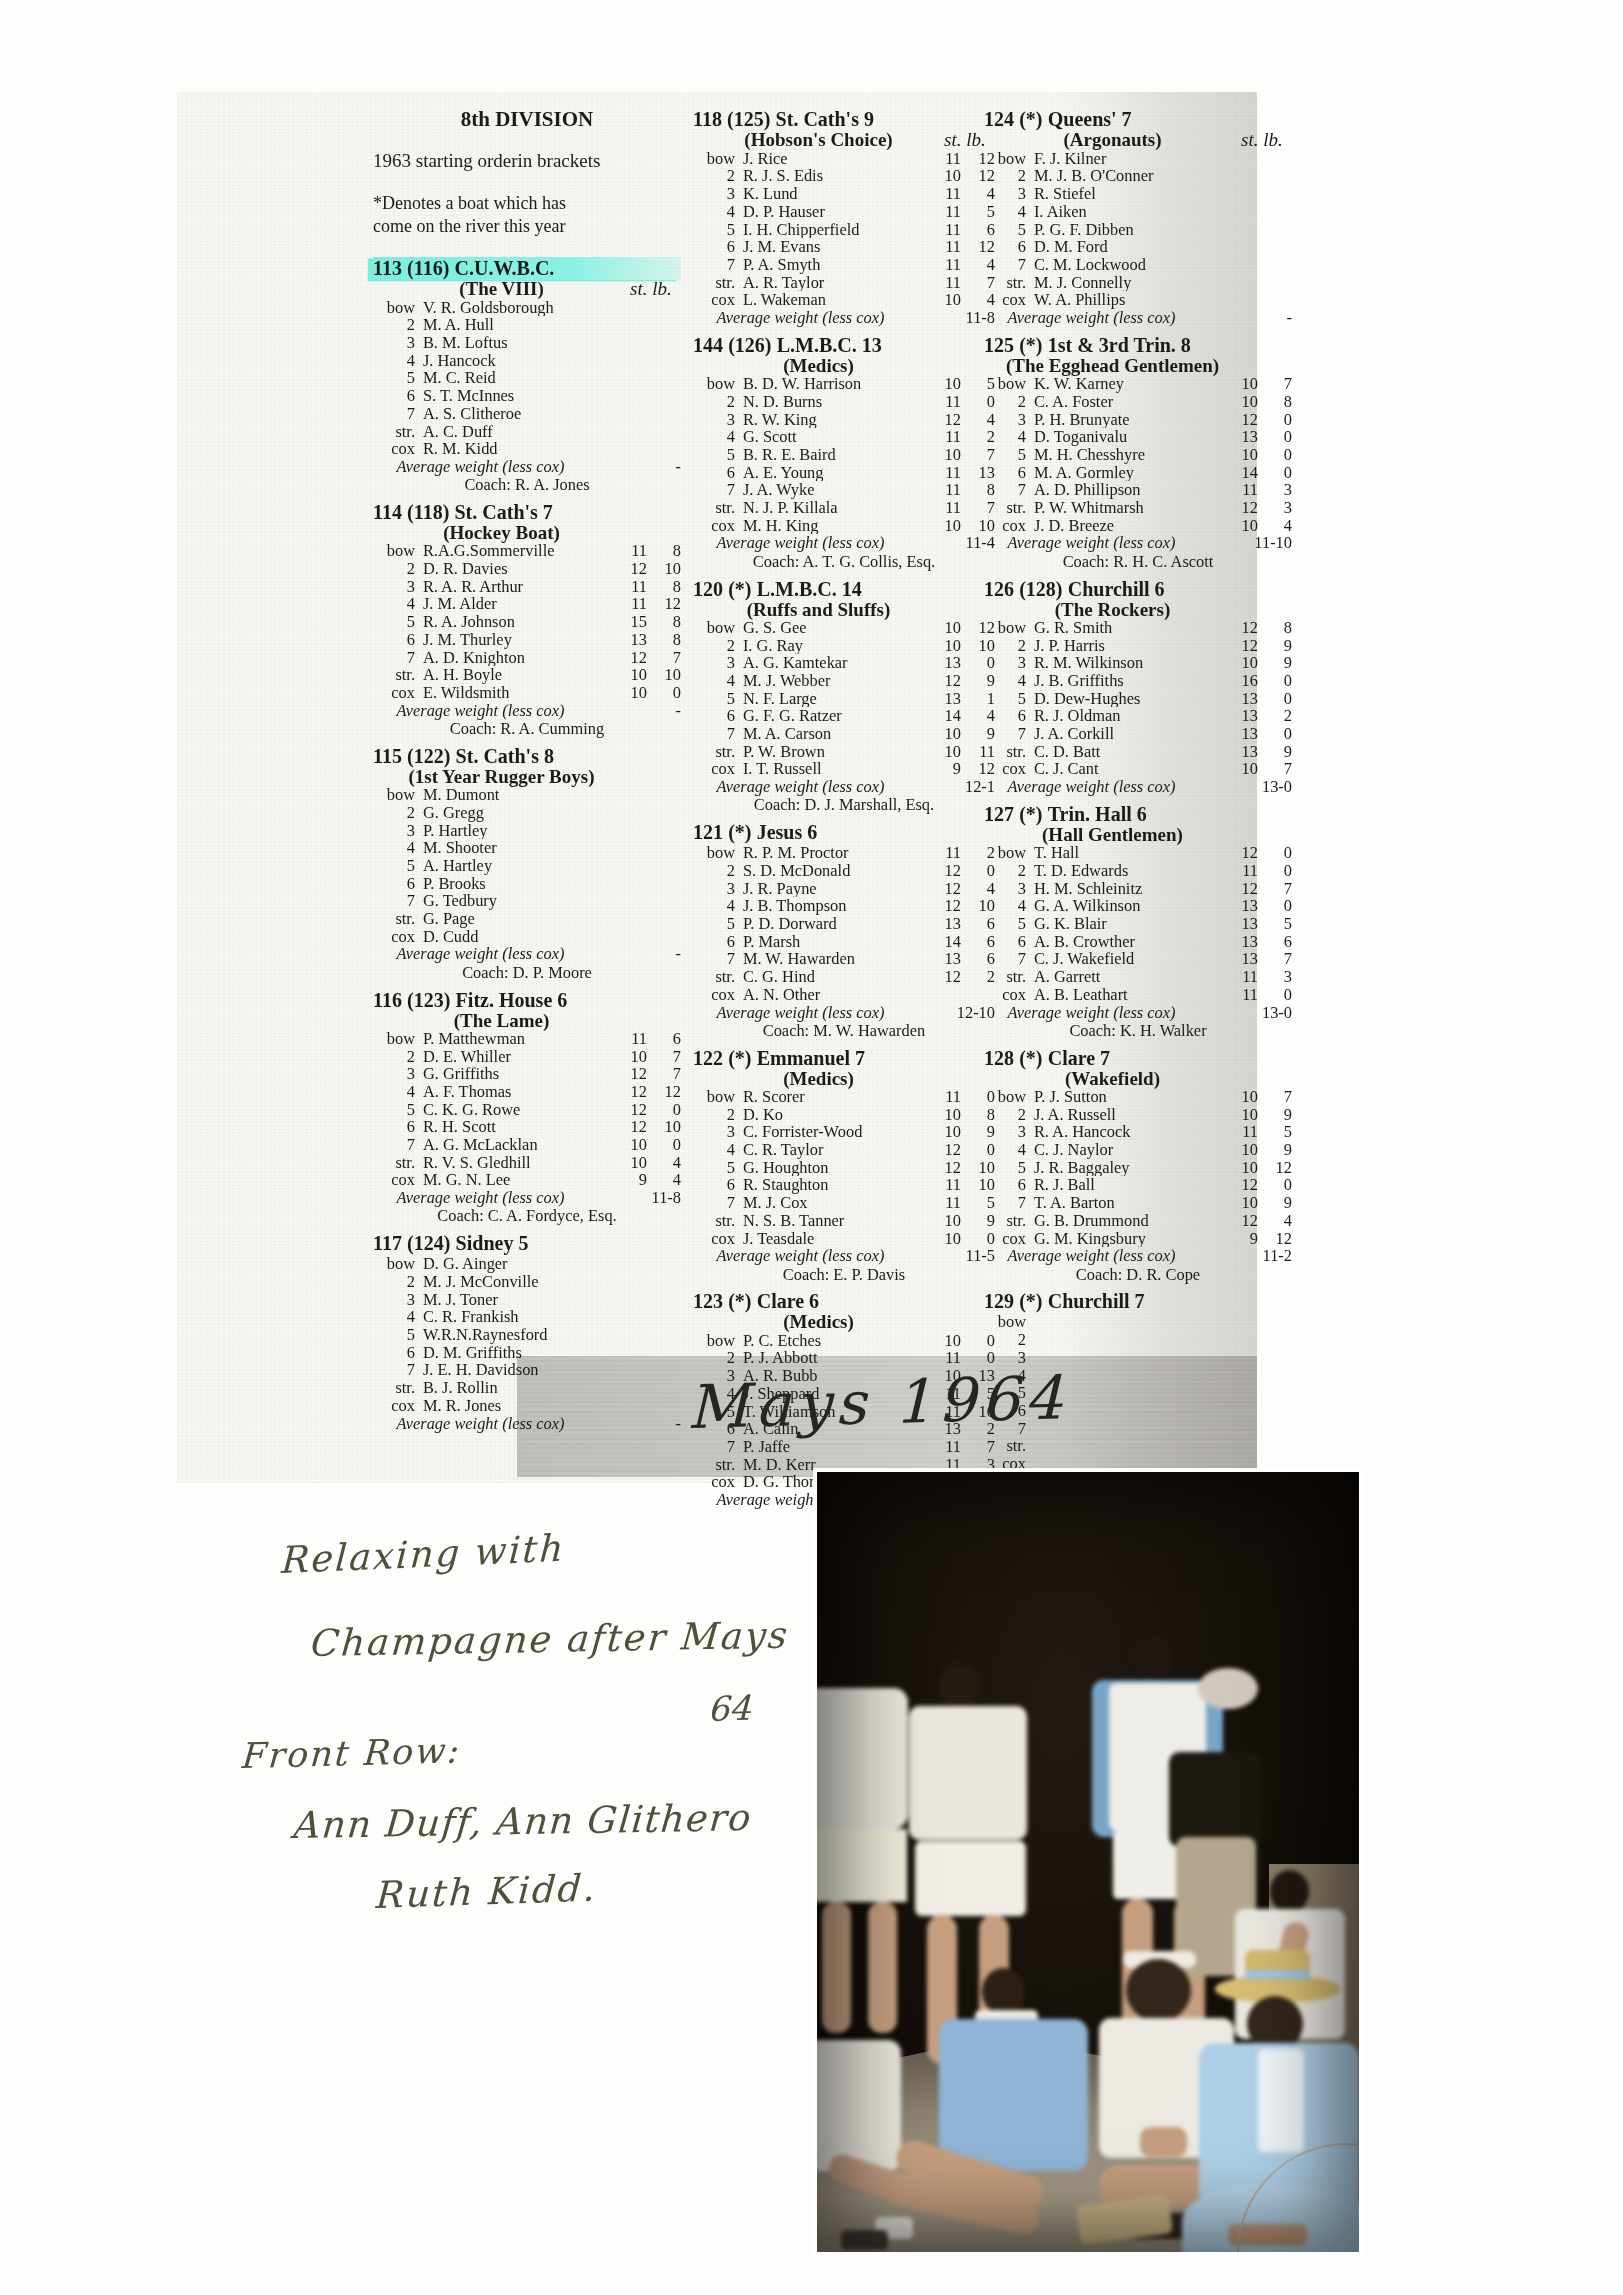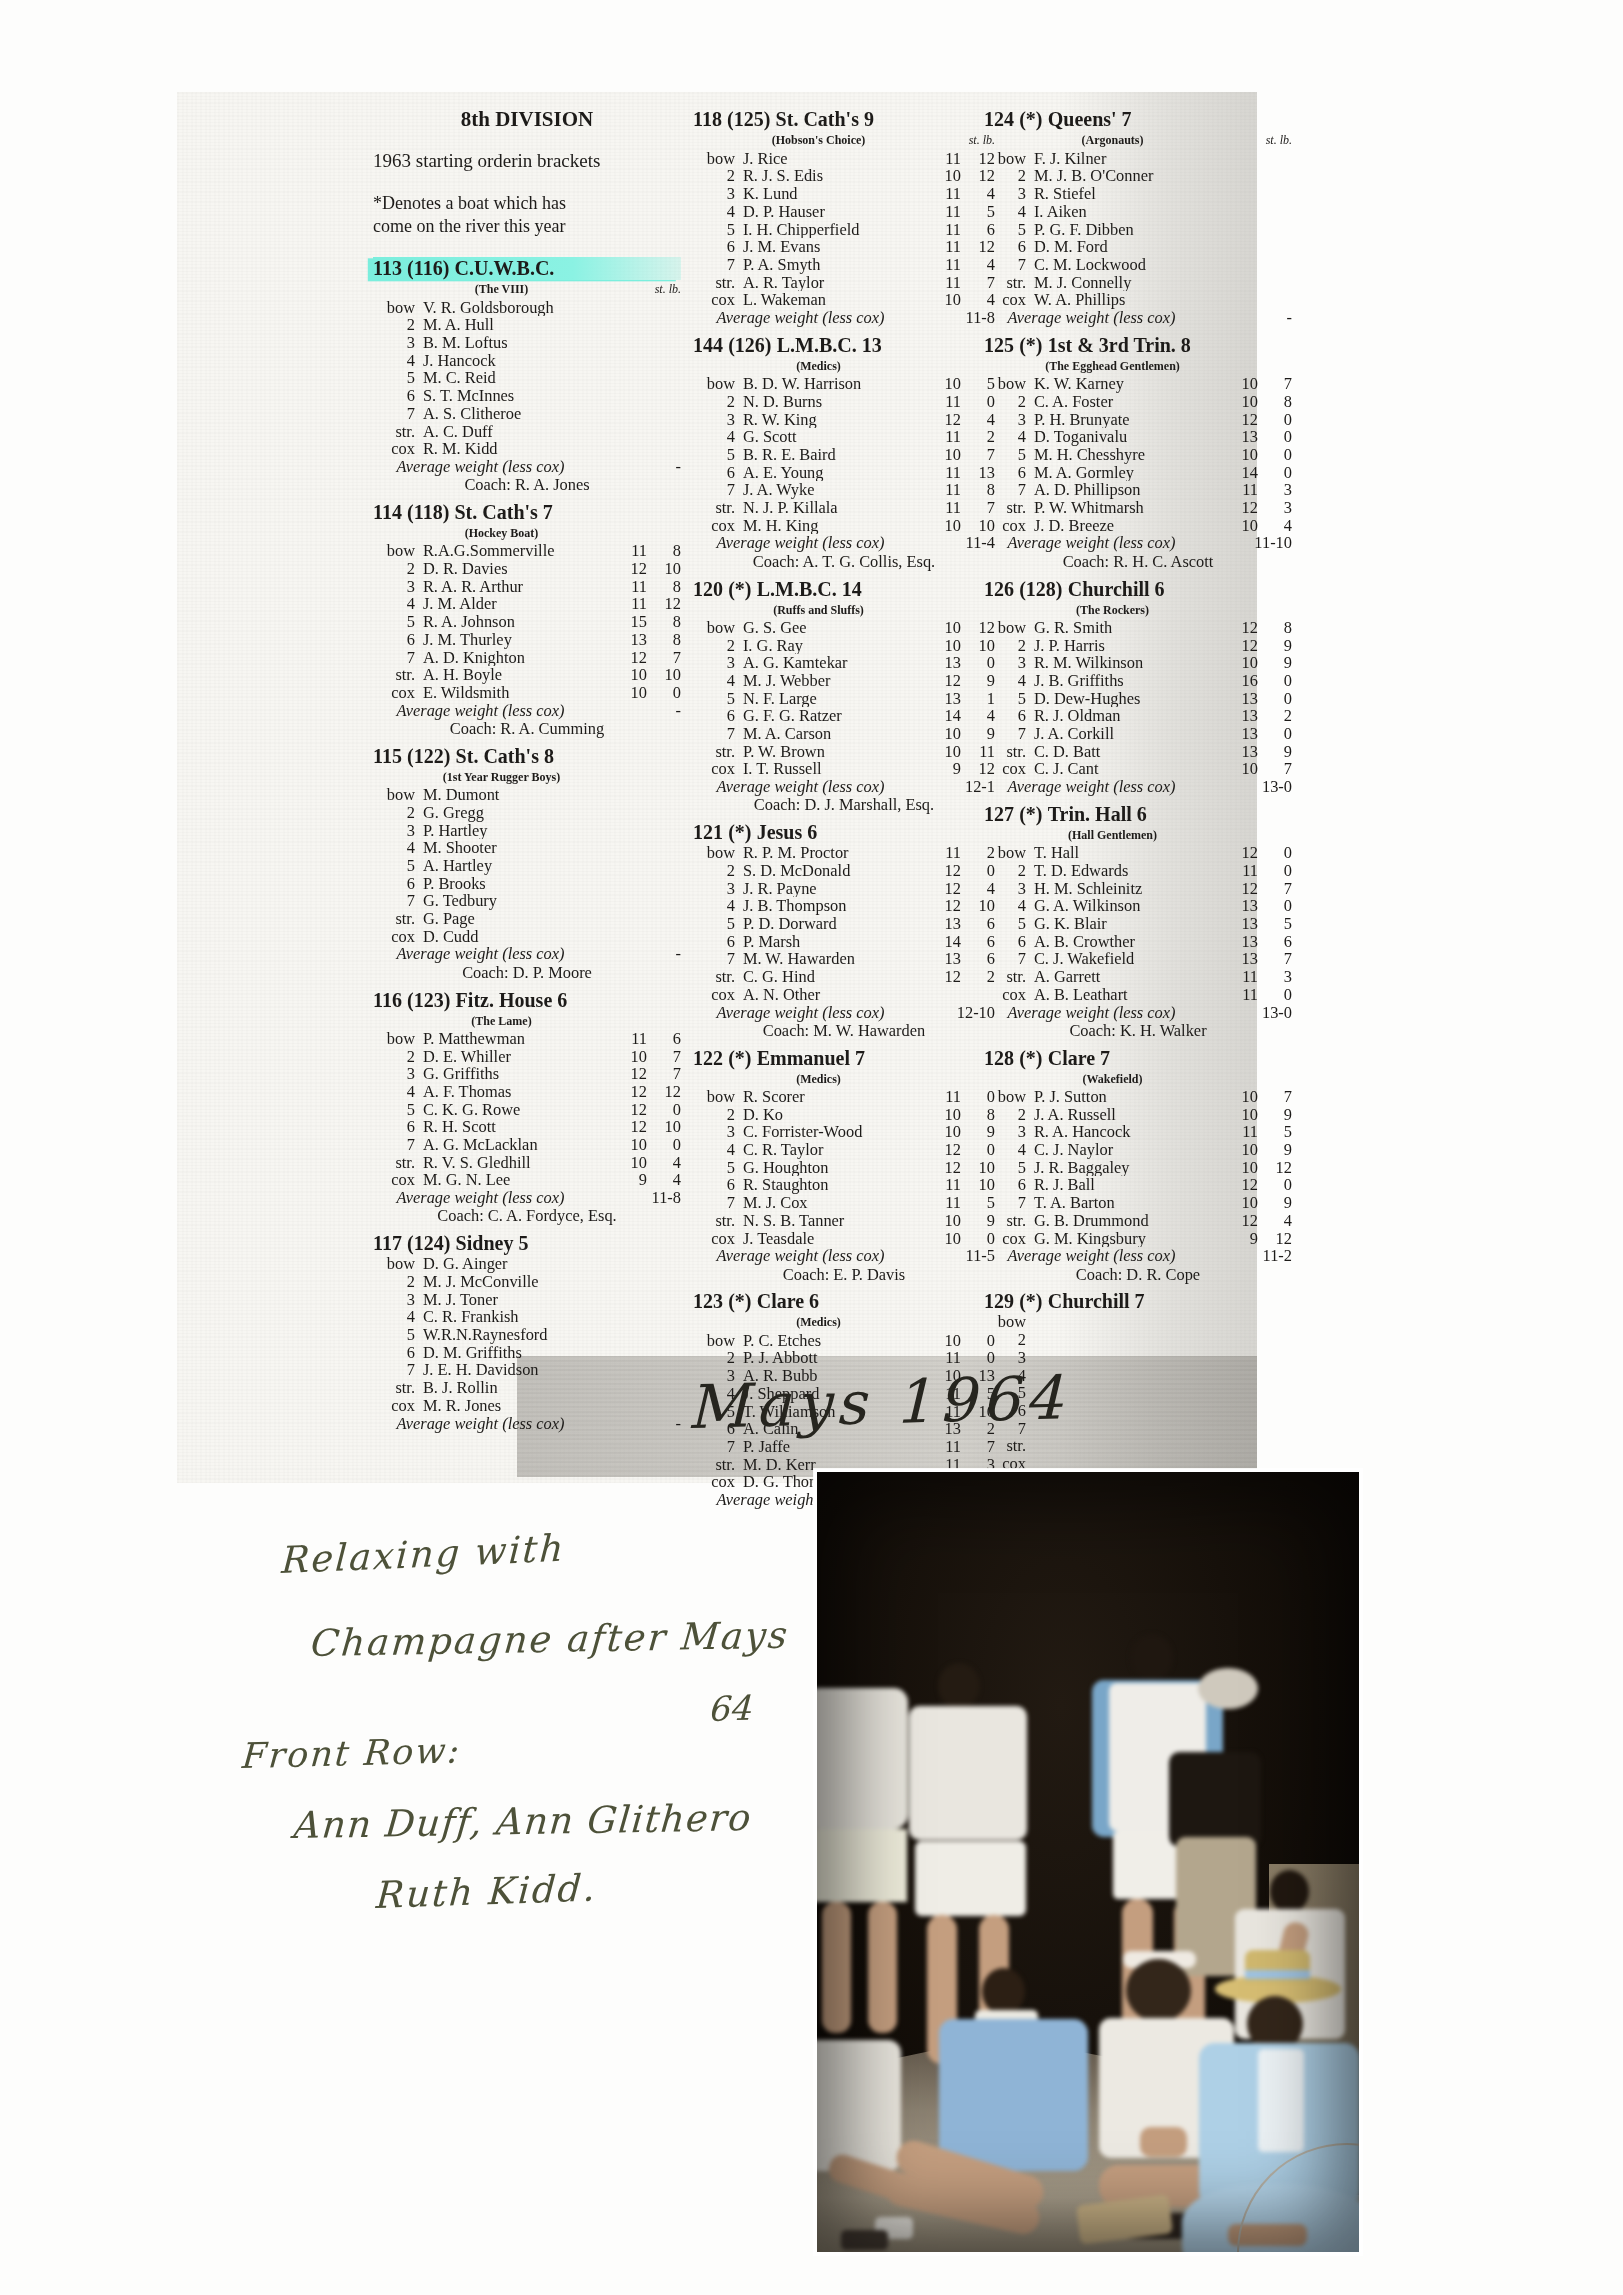--- a/index.html
+++ b/index.html
@@ -25,23 +25,23 @@
   .intro{text-align:center;margin-bottom:18.3px;}
   .intro .ttl{font-weight:bold;font-size:21px;line-height:23.6px;margin-bottom:18.3px;}
   .intro .sub{font-size:19px;line-height:22px;}
   .intro .note{font-size:18px;line-height:23.6px;text-align:left;margin-top:19.6px;}
 
   .crew{margin-bottom:6.5px;}
   .crew-head{font-weight:bold;font-size:20px;line-height:23px;margin:0;white-space:nowrap;}
   .crew-head .prev{margin:0 5.2px;}
   .crew-head.hl{background:linear-gradient(90deg,#7beedd 0,#8bf2e3 65%,rgba(123,238,221,.25) 100%);
                 box-shadow:-5.2px 1.3px 0 #7beedd;}
-  .sub{display:flex;font-size:12px;line-height:18.3px;}
+  .sub{display:flex;font-size:19px;line-height:18.3px;}
   .nick{flex:1;text-align:center;font-weight:bold;}
-  .stlb{width:51px;text-align:right;font-style:italic;}
+  .stlb{width:51px;text-align:left;font-style:italic;}
   .members{list-style:none;margin:0;padding:0;}
   .member{display:flex;font-size:16.4px;line-height:17.7px;white-space:nowrap;}
   .pos{width:42px;flex:none;text-align:right;padding-right:7.9px;}
   .mname{flex:1;overflow:hidden;}
   .st{width:31px;flex:none;text-align:right;}
   .lb{width:34px;flex:none;text-align:right;}
   .avg{display:flex;font-size:16.4px;line-height:18.3px;}
   .avg-label{font-style:italic;margin-left:23.6px;flex:1;}
   .avg-val{width:46px;text-align:right;}
   .coach{font-size:16.4px;line-height:18.3px;text-align:center;}

